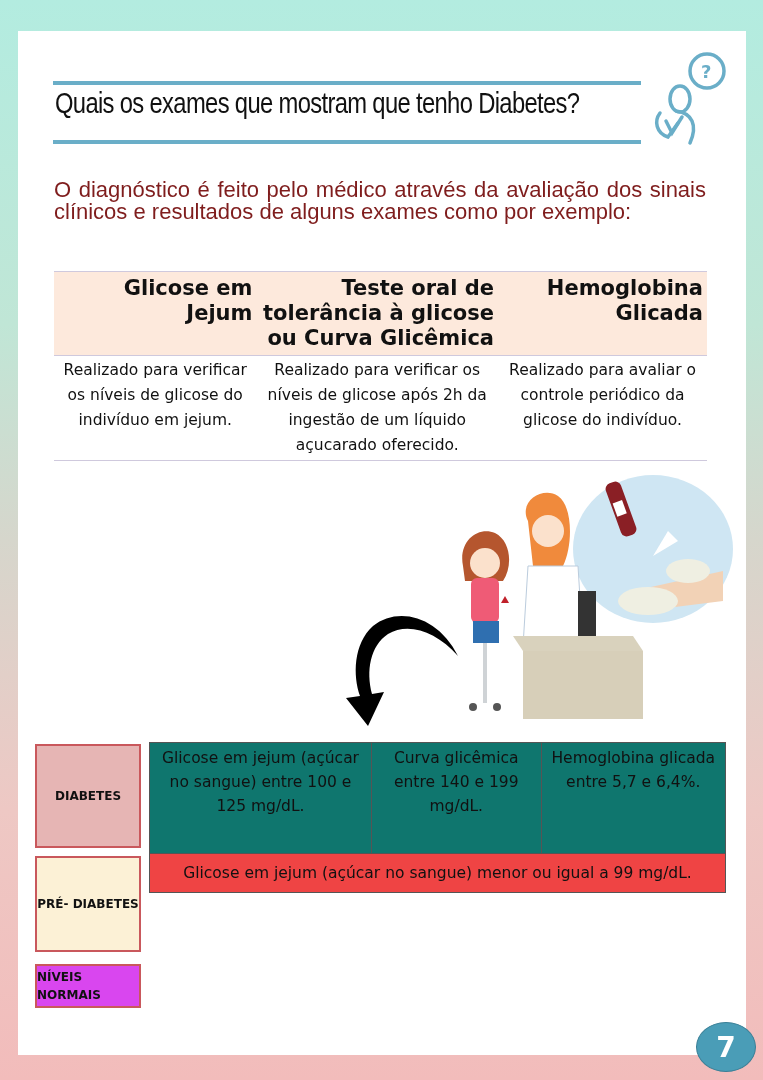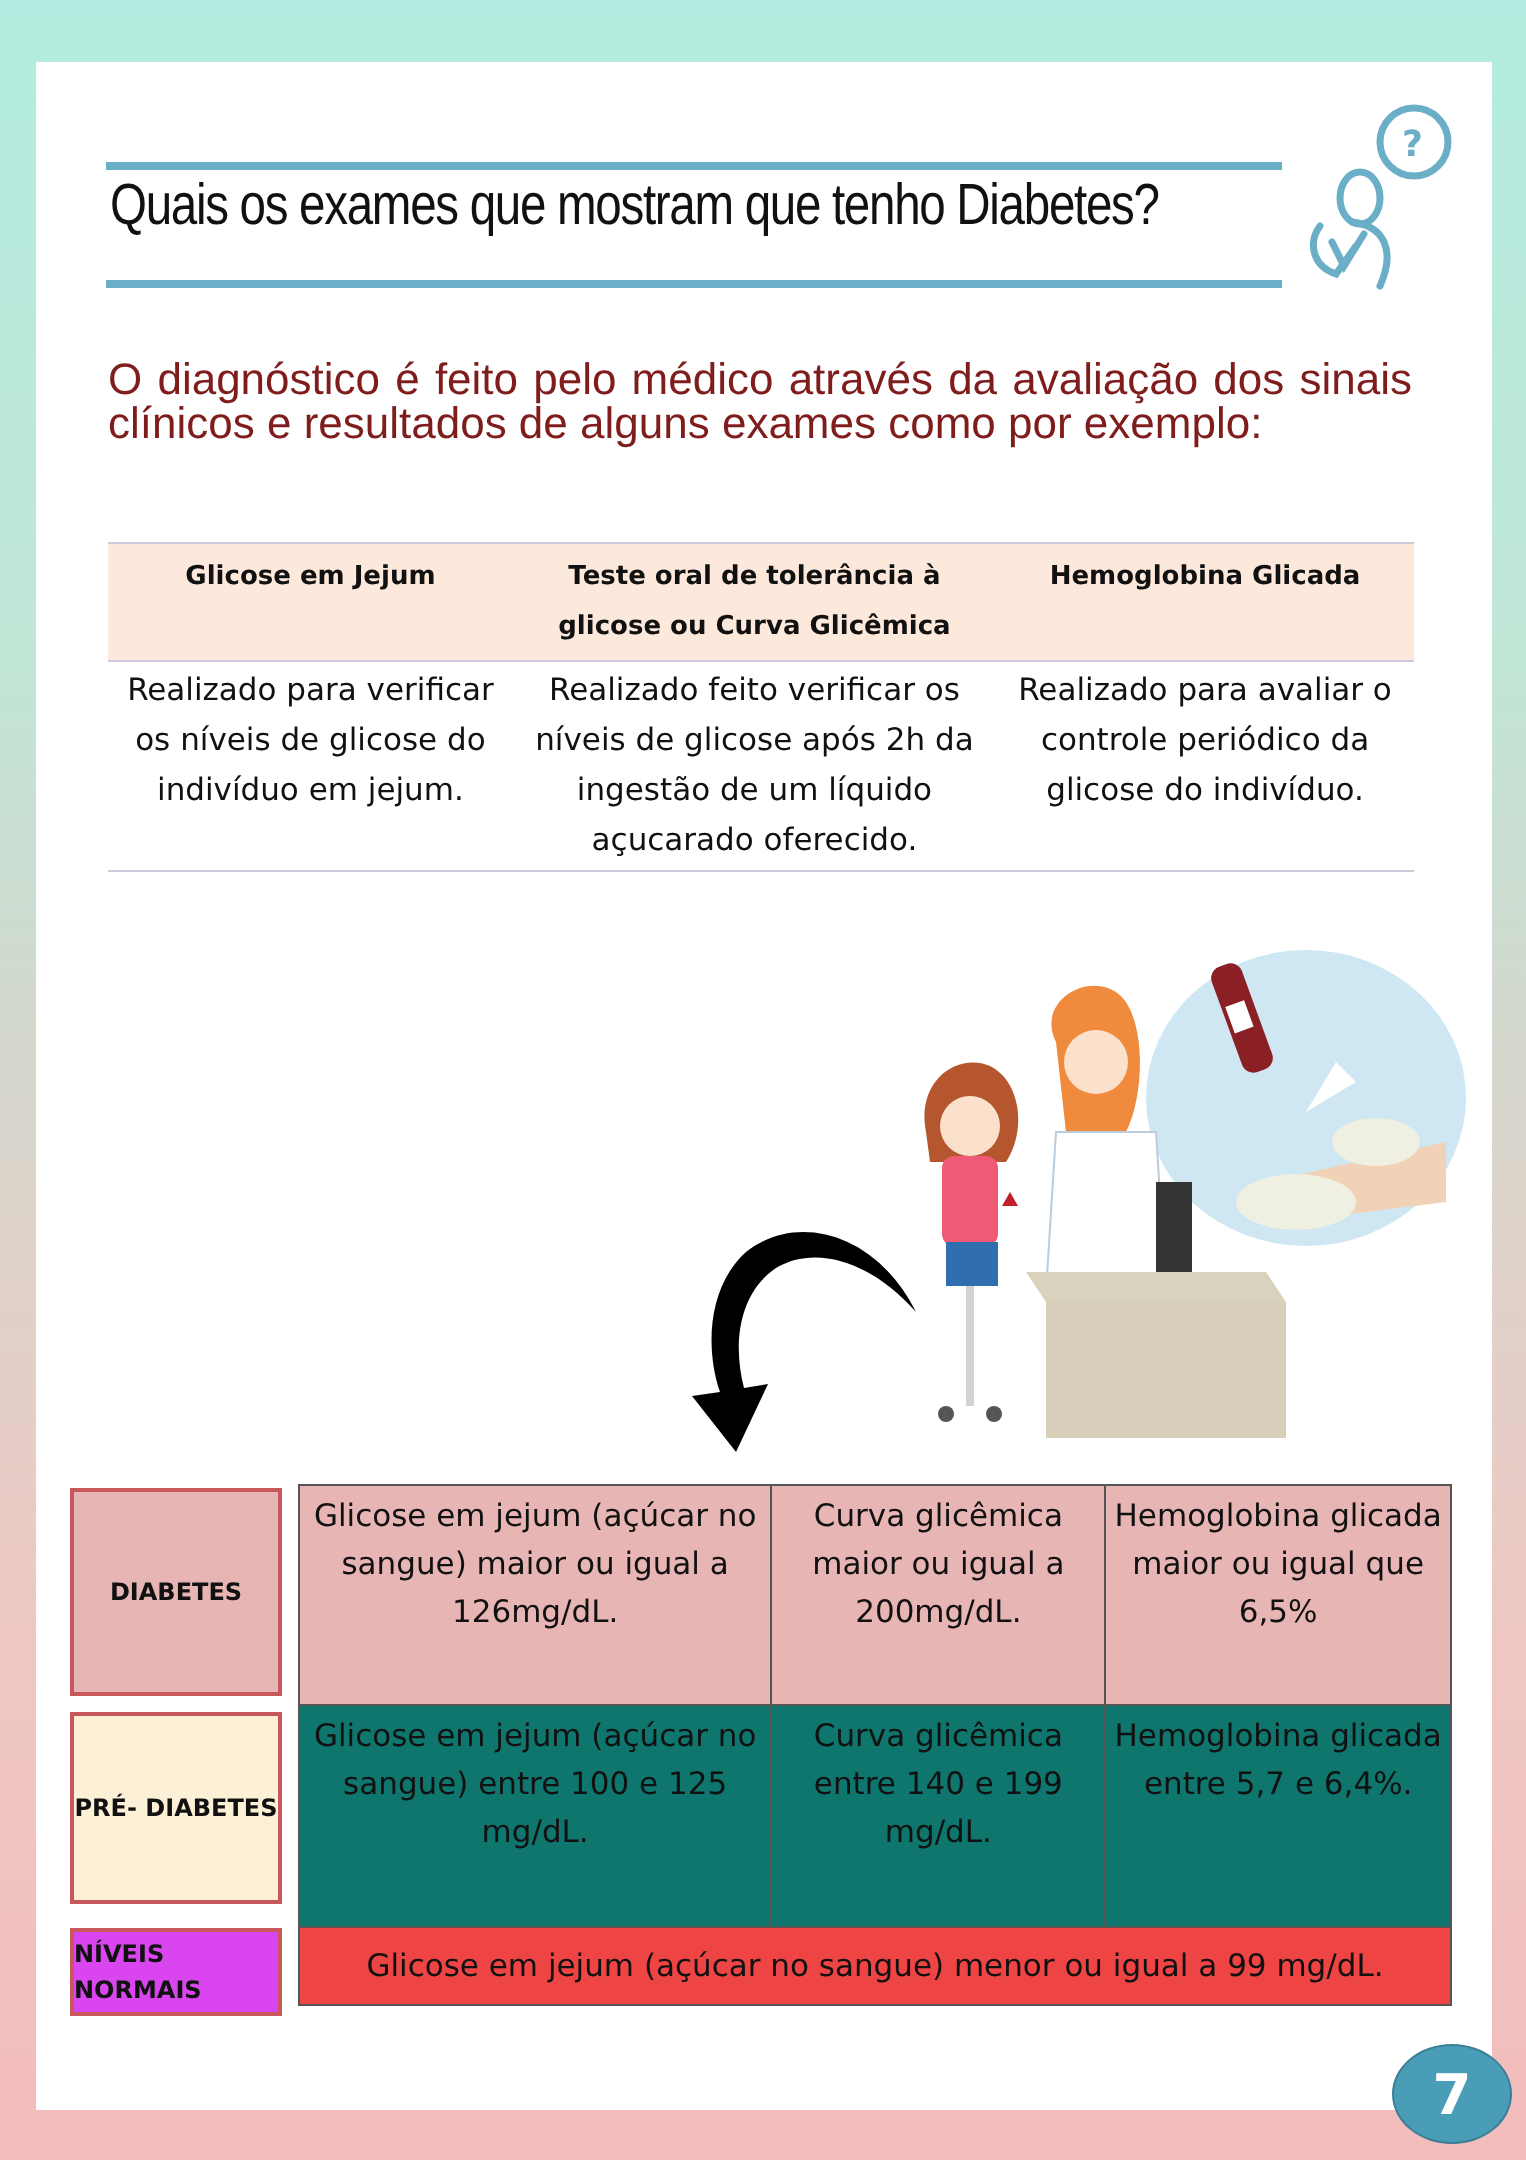--- a/index.html
+++ b/index.html
@@ -26,23 +26,23 @@
   .thinker-icon { position:absolute; left:628px; top:20px; width:82px; height:96px; }
   .intro {
     position:absolute; left:36px; top:148px; width:652px;
     font-size:22px; line-height:22px; color:#7f1d1d; text-align:justify;
   }
   table.exams {
     position:absolute; left:36px; top:240px; width:653px; border-collapse:collapse;
     font-family: "DejaVu Sans", sans-serif;
   }
   table.exams th {
-    background:#fde9dc; font-weight:bold; font-size:13px; line-height:25px; color:#111;
+    background:#fde9dc; font-weight:bold; font-size:21px; line-height:25px; color:#111;
     padding:4px 4px; border-top:1px solid #cfc9dd; border-bottom:1px solid #cfc9dd;
-    text-align:center; vertical-align:top;
+    text-align:right; vertical-align:top;
   }
   table.exams td {
     font-size:15.5px; line-height:25px; color:#111; text-align:center;
     padding:2px 4px; border-bottom:1px solid #cfc9dd; vertical-align:top;margin-top:20px;
   }
   .classify {
     position:absolute; left:36px; top:493px; width:334px;
     font-size:23px; line-height:29px; color:#111; text-align:justify;
   }
   .illustration { position:absolute; left:415px; top:440px; width:300px; height:250px; }
@@ -97,21 +97,21 @@
 
   <table class="exams">
     <tbody>
         <tr>
       <th style="width:31%">Glicose em Jejum</th>
       <th style="width:37%">Teste oral de tolerância à glicose ou Curva Glicêmica</th>
       <th style="width:32%">Hemoglobina Glicada</th>
     </tr>
     <tr>
       <td>Realizado para verificar os níveis de glicose do indivíduo em jejum.</td>
-      <td>Realizado feito verificar os níveis de glicose após 2h da ingestão de um líquido açucarado oferecido.</td>
+      <td>Realizado para verificar os níveis de glicose após 2h da ingestão de um líquido açucarado oferecido.</td>
       <td>Realizado para avaliar o controle periódico da glicose do indivíduo.</td>
     </tr>
   </tbody>
     </table>
 
 
   <svg class="illustration" viewBox="0 0 300 250">
     <ellipse cx="220" cy="78" rx="80" ry="74" fill="#cfe6f3"></ellipse>
     <rect x="180" y="10" width="16" height="56" rx="6" fill="#8a1f25" transform="rotate(-20 188 38)"></rect>
     <rect x="182" y="30" width="10" height="14" fill="#fff" transform="rotate(-20 188 38)"></rect>
@@ -138,25 +138,20 @@
   <svg class="arrow" viewBox="0 0 150 130">
     <path d="M140 60 C120 20 80 10 55 30 C35 48 35 80 42 100 L28 102 L50 130 L66 96 L54 98 C48 75 52 50 70 38 C90 26 118 35 140 60 Z" fill="#000"></path>
   </svg>
 
   <div class="cat cat-diabetes">DIABETES</div>
   <div class="cat cat-pre">PRÉ- DIABETES</div>
   <div class="cat cat-normal">NÍVEIS NORMAIS</div>
 
   <table class="levels">
     <tbody>
-        <tr class="row-diabetes">
-      <td style="width:41%">Glicose em jejum (açúcar no sangue) maior ou igual a 126mg/dL.</td>
-      <td style="width:29%">Curva glicêmica maior ou igual a 200mg/dL.</td>
-      <td style="width:30%">Hemoglobina glicada maior ou igual que 6,5%</td>
-    </tr>
     <tr class="row-pre">
       <td>Glicose em jejum (açúcar no sangue) entre 100 e 125 mg/dL.</td>
       <td>Curva glicêmica entre 140 e 199 mg/dL.</td>
       <td>Hemoglobina glicada entre 5,7 e 6,4%.</td>
     </tr>
     <tr class="row-normal">
       <td colspan="3">Glicose em jejum (açúcar no sangue) menor ou igual a 99 mg/dL.</td>
     </tr>
   </tbody>
     </table>

